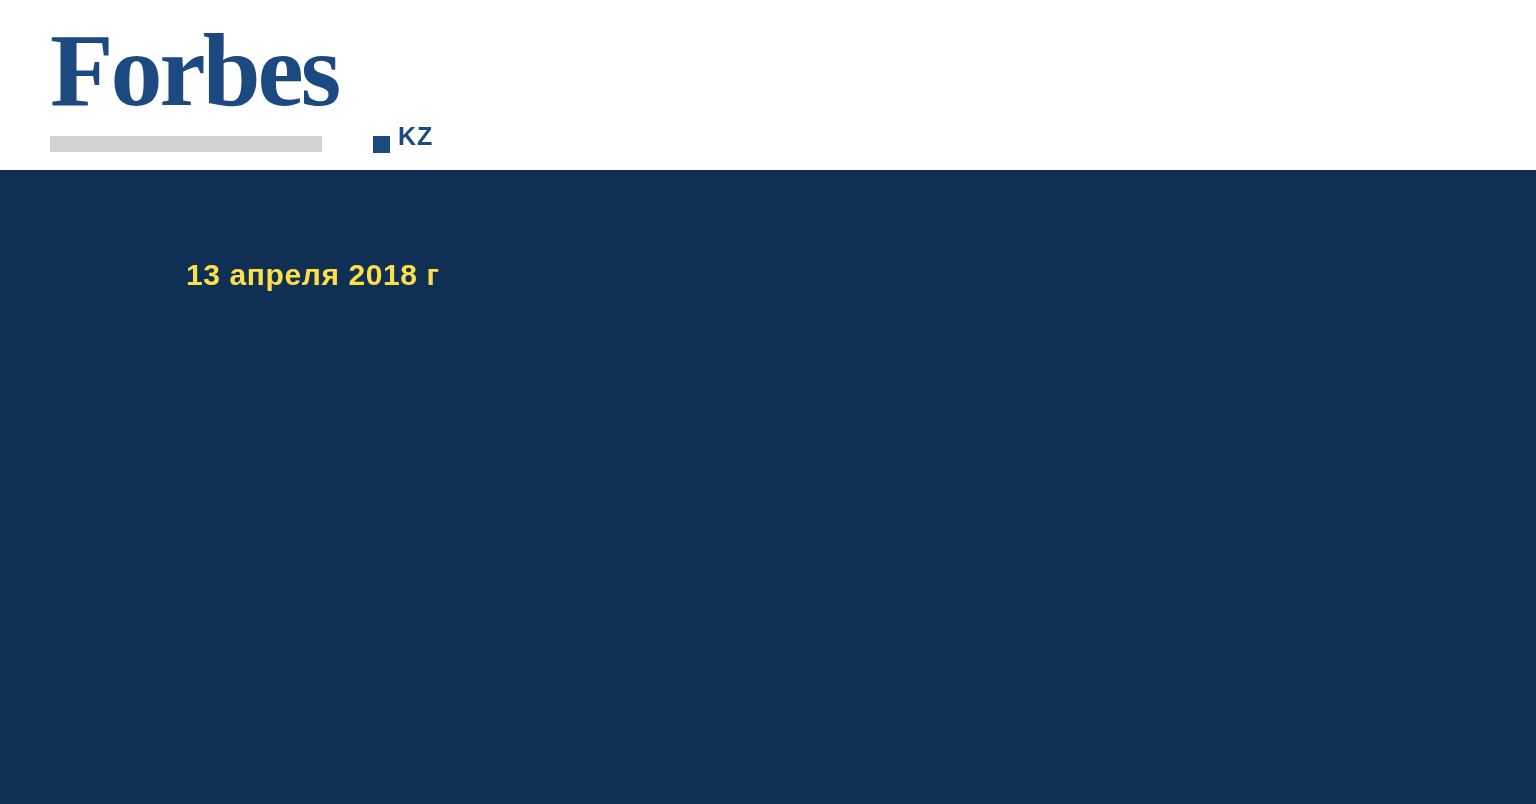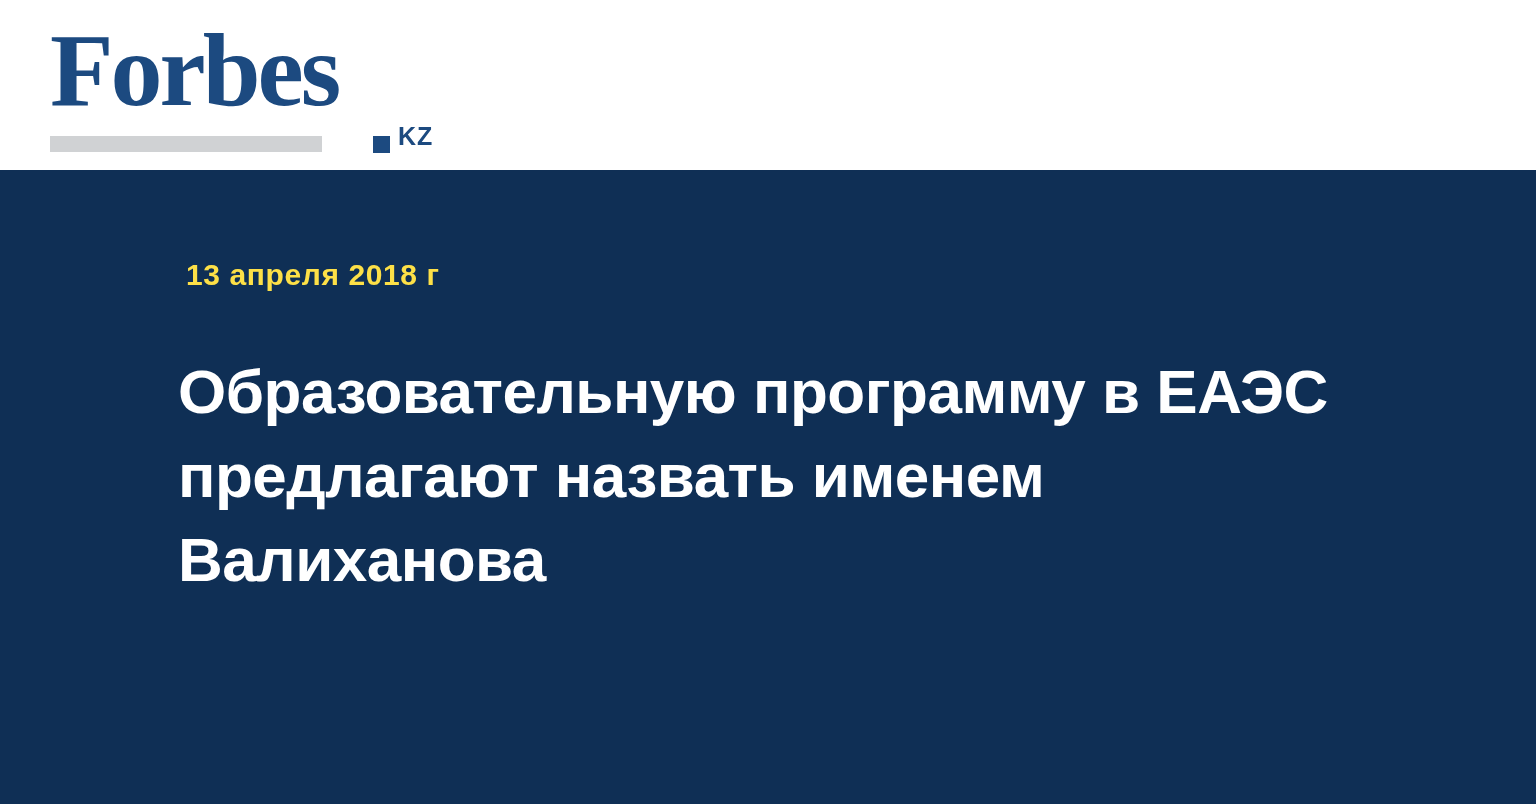--- a/index.html
+++ b/index.html
@@ -135,16 +135,15 @@
     <a class="brand" href="#">
       <span class="brand-wordmark">Forbes</span>
       <span class="brand-underline"></span>
       <span class="brand-square"></span>
       <span class="brand-kz">KZ</span>
     </a>
   </header>
 
   <section class="article-hero">
     <p class="article-date">13 апреля 2018 г</p>
-    <h1 class="article-title">Образовательную программу в ЕАЭС предлагают назвать именем Валиханова</h1>
   </section>
 
 </div>
 
 </body></html>

